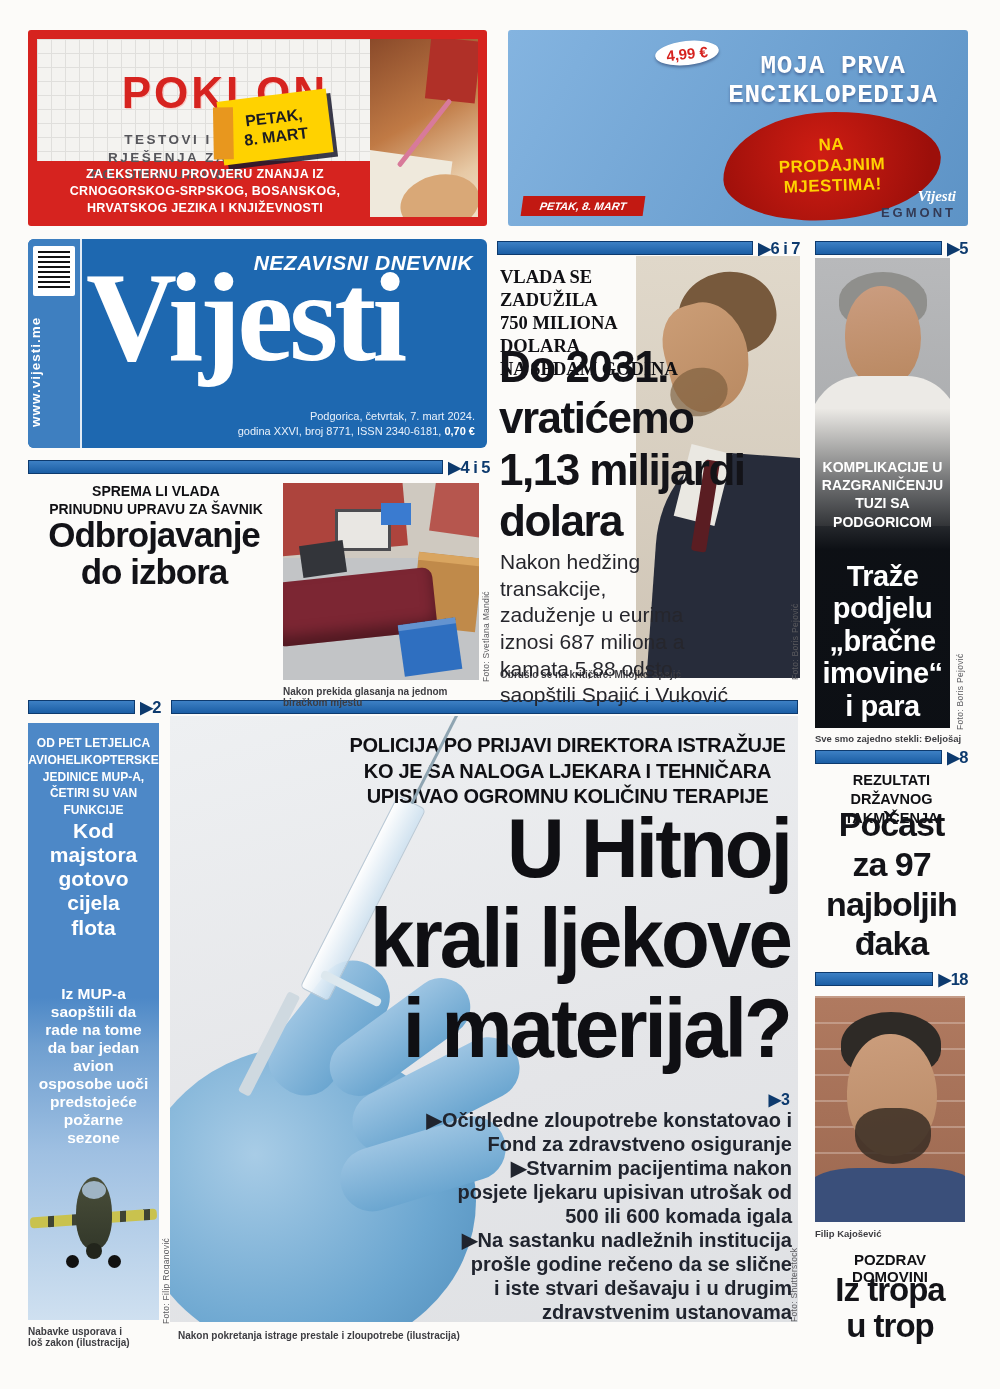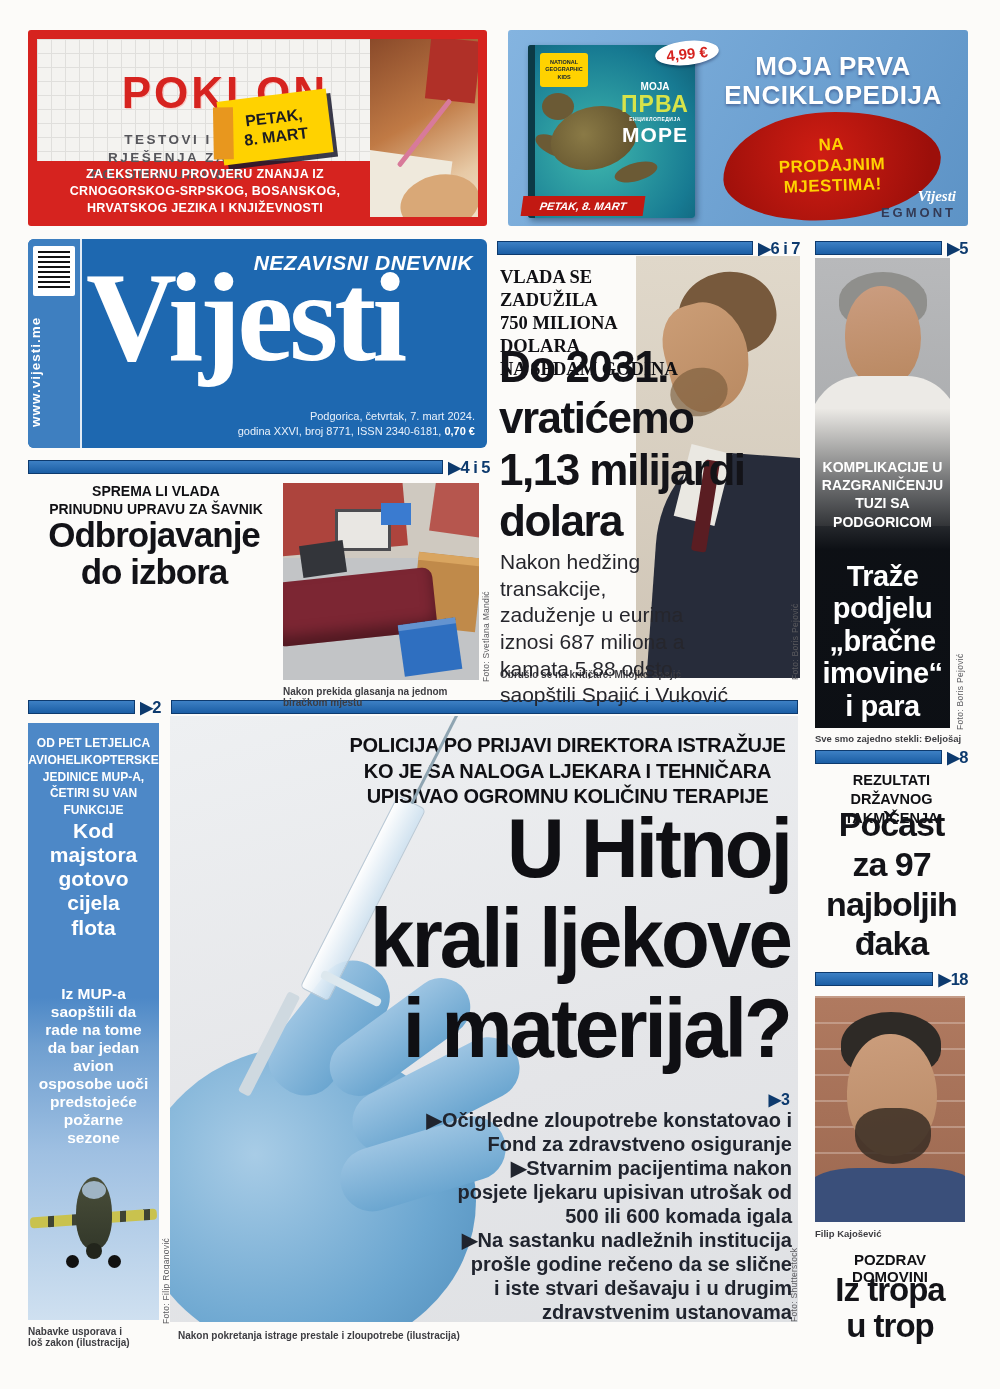--- a/index.html
+++ b/index.html
@@ -48,21 +48,21 @@
   .adR .cover .head{position:absolute;left:14px;top:48px;width:32px;height:27px;background:#6b5a35;border-radius:50%;}
   .adR .cover .flip1{position:absolute;left:6px;top:92px;width:40px;height:18px;background:#6b5a35;border-radius:50%;transform:rotate(25deg);}
   .adR .cover .flip2{position:absolute;left:86px;top:118px;width:44px;height:18px;background:#6b5a35;border-radius:50%;transform:rotate(-15deg);}
   .adR .cover .ctxt{position:absolute;left:92px;top:36px;width:70px;text-align:center;color:#fff;line-height:1.1;}
   .adR .cover .w1{font-size:10px;font-weight:700;}
   .adR .cover .w2{font-size:23px;font-weight:900;color:#d7e34a;letter-spacing:1px;}
   .adR .cover .w3{font-size:5px;font-weight:700;letter-spacing:.5px;}
   .adR .cover .w4{font-size:21px;font-weight:900;letter-spacing:1px;}
   .adR .pill{position:absolute;left:147px;top:11px;width:64px;height:24px;background:#fff;border-radius:50%;transform:rotate(-6deg);
     display:flex;align-items:center;justify-content:center;font-size:15px;font-weight:900;color:#d6231f;box-shadow:0 2px 3px rgba(0,0,40,.35);}
-  .adR .title{position:absolute;left:200px;top:22px;width:250px;text-align:center;font-size:26px;font-weight:900;color:#fff;line-height:1.12;letter-spacing:.5px;text-shadow:0 2px 3px rgba(0,0,60,.35);}
+  .adR .title{position:absolute;left:200px;top:22px;width:250px;text-align:center;font-size:26px;font-weight:900;color:#fff;line-height:1.12;letter-spacing:.5px;text-shadow:0 2px 3px rgba(0,0,60,.35);font-family:Liberation Mono, monospace;}
   .adR .splash{position:absolute;left:215px;top:82px;width:218px;height:108px;background:radial-gradient(circle at 45% 40%,#cf1d13,#9c0f0a 80%);
     border-radius:48% 52% 55% 45% / 60% 45% 55% 40%;transform:rotate(-2deg);display:flex;align-items:center;justify-content:center;
     text-align:center;font-size:17px;font-weight:900;color:#ffd200;line-height:1.2;letter-spacing:.5px;}
   .adR .pub{position:absolute;right:12px;bottom:6px;text-align:right;}
   .adR .pub .vj{font-family:"Liberation Serif",serif;font-style:italic;font-weight:700;font-size:15px;color:#fff;}
   .adR .pub .eg{font-size:13px;font-weight:700;letter-spacing:3px;color:#333a55;}
   .adR .ribbon{position:absolute;left:14px;bottom:10px;width:122px;height:20px;background:#c21912;transform:skewX(-8deg);
     display:flex;align-items:center;justify-content:center;font-size:11px;font-weight:800;font-style:italic;color:#fff;}
 
   
@@ -172,34 +172,20 @@
 HRVATSKOG JEZIKA I KNJIŽEVNOSTI</div>
     <div class="photo">
       <div class="book"></div>
       <div class="paper"></div>
       <div class="hand"></div>
       <div class="pencil"></div>
     </div>
   </div>
 
   <div class="abs adR">
-    <div class="cover">
-      <div class="spine"></div>
-      <div class="ng">NATIONAL GEOGRAPHIC KIDS</div>
-      <div class="head"></div>
-      <div class="flip1"></div>
-      <div class="shell"></div>
-      <div class="flip2"></div>
-      <div class="ctxt">
-        <div class="w1">МОЈА</div>
-        <div class="w2">ПРВА</div>
-        <div class="w3">ЕНЦИКЛОПЕДИЈА</div>
-        <div class="w4">МОРЕ</div>
-      </div>
-    </div>
     <div class="pill">4,99 €</div>
     <div class="title pre">MOJA PRVA
 ENCIKLOPEDIJA</div>
     <div class="splash pre">NA
 PRODAJNIM
 MJESTIMA!</div>
     <div class="ribbon">PETAK, 8. MART</div>
     <div class="pub">
       <div class="vj">Vijesti</div>
       <div class="eg">EGMONT</div>

